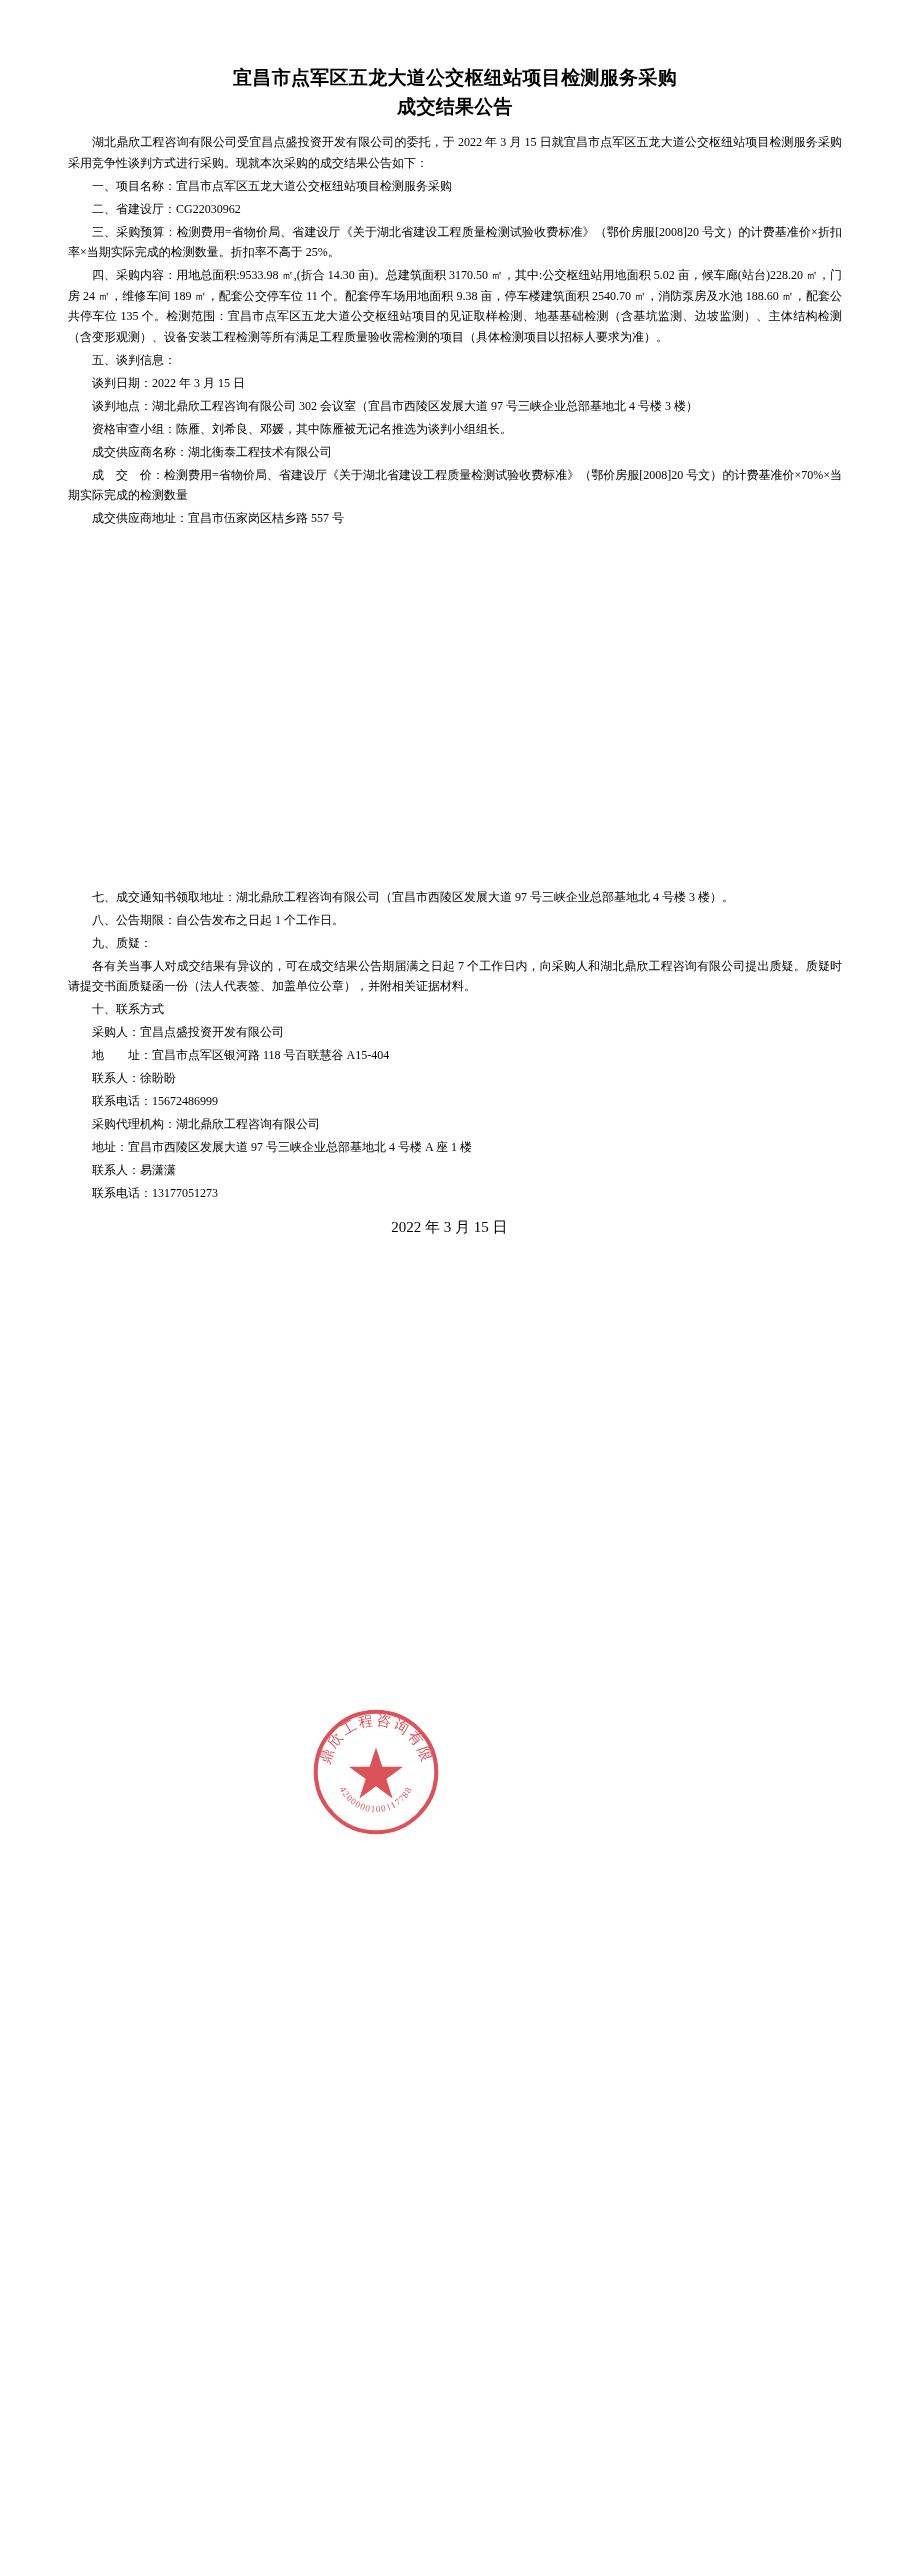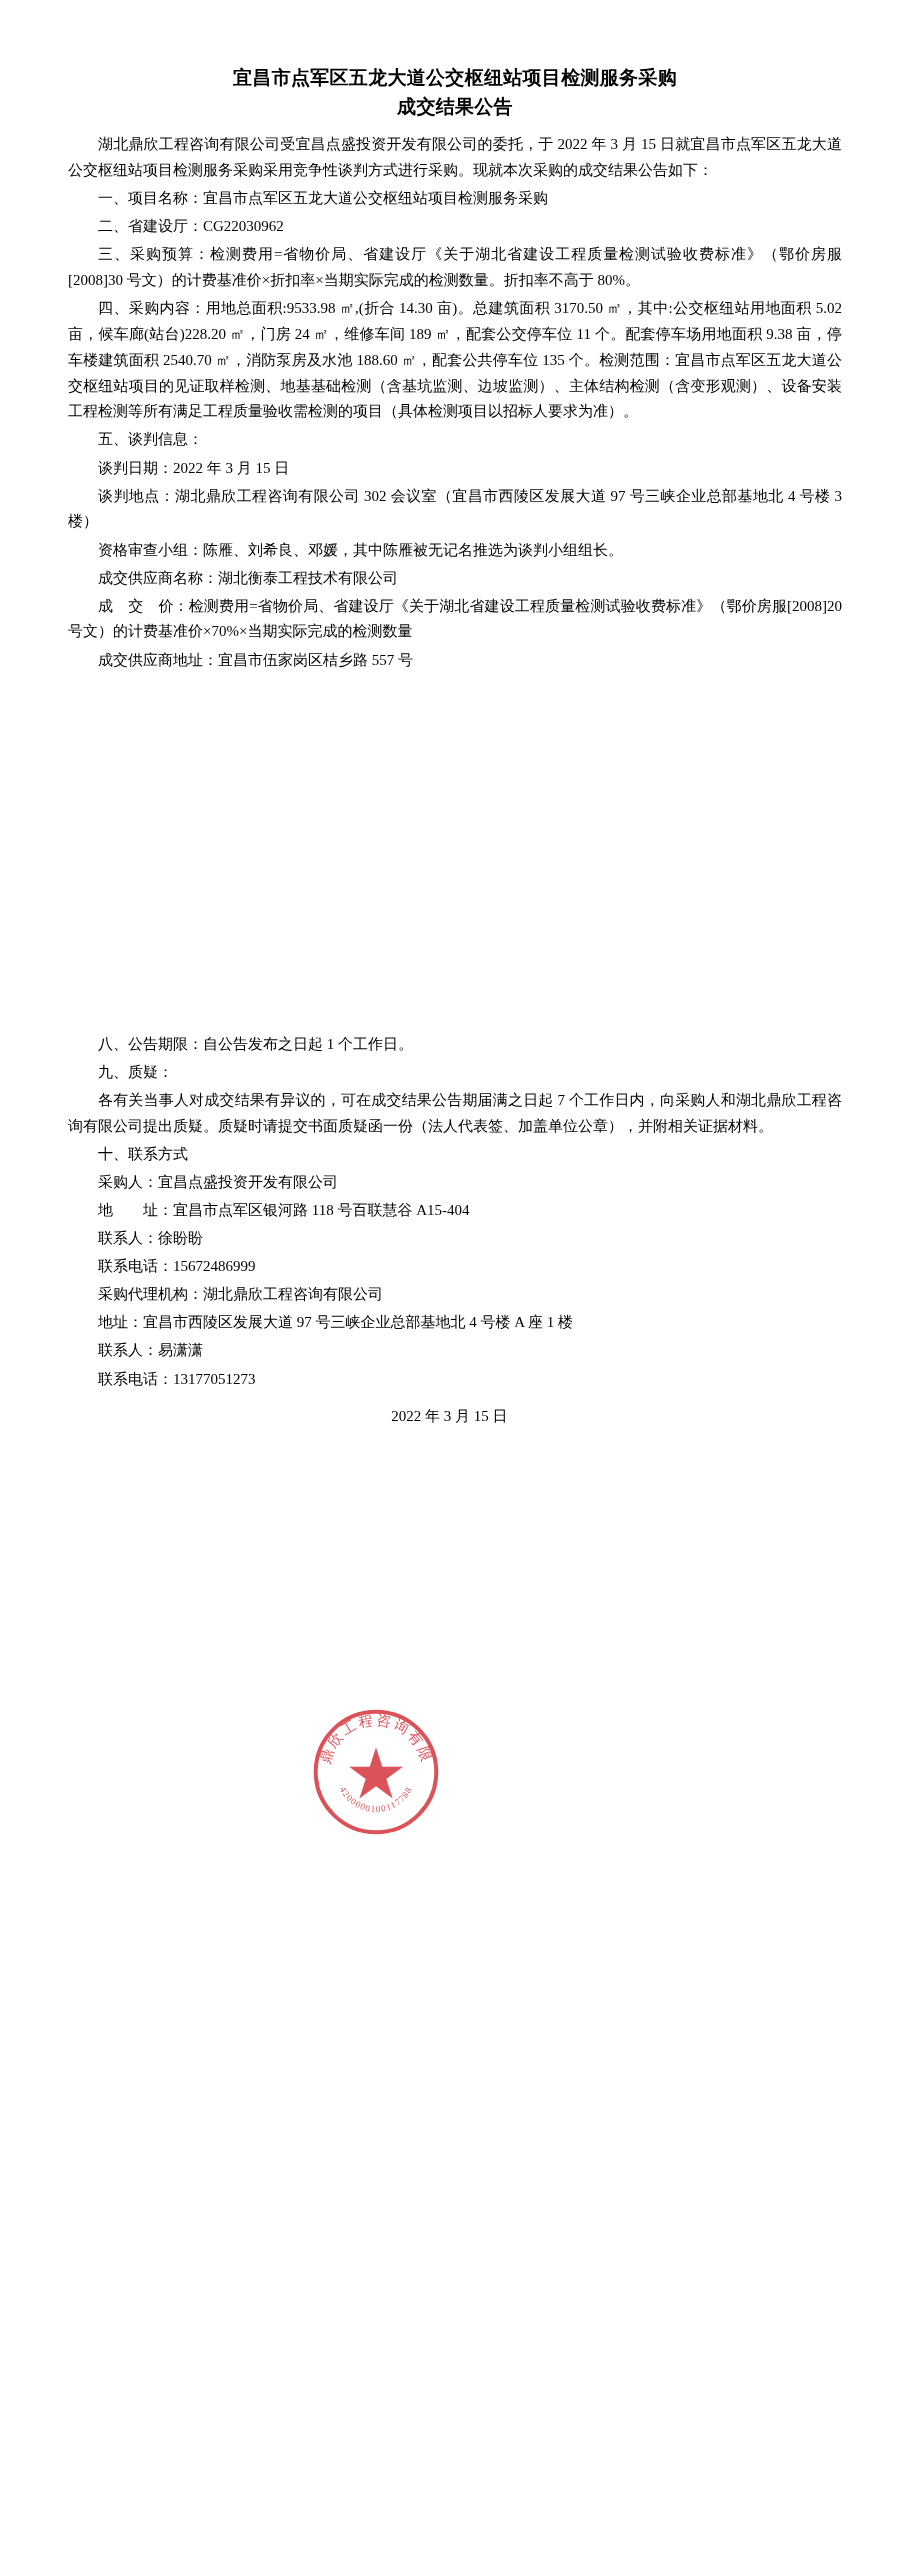--- a/index.html
+++ b/index.html
@@ -27,21 +27,21 @@
     font-size: 19px;
     font-weight: bold;
     line-height: 1.55;
     letter-spacing: 0.3px;
     margin: 0 0 10.3px 0;
   }
   .doc-title .line {
     display: block;
   }
   p.para {
-    font-size: 15px;
+    font-size: 12px;
     line-height: 1.72;
     margin: 0 0 2.3px 0;
     text-align: justify;
     text-justify: inter-ideograph;
     text-indent: 2em;
   }
   .spacer-block {
     height: 356px;
   }
   .date-line {
@@ -67,32 +67,33 @@
 <div class="page">
 
   <div class="doc-title">
     <span class="line">宜昌市点军区五龙大道公交枢纽站项目检测服务采购</span>
     <span class="line">成交结果公告</span>
   </div>
 
   <p class="para">湖北鼎欣工程咨询有限公司受宜昌点盛投资开发有限公司的委托，于 2022 年 3 月 15 日就宜昌市点军区五龙大道公交枢纽站项目检测服务采购采用竞争性谈判方式进行采购。现就本次采购的成交结果公告如下：</p>
   <p class="para">一、项目名称：宜昌市点军区五龙大道公交枢纽站项目检测服务采购</p>
   <p class="para">二、省建设厅：CG22030962</p>
-  <p class="para">三、采购预算：检测费用=省物价局、省建设厅《关于湖北省建设工程质量检测试验收费标准》（鄂价房服[2008]30 号文）的计费基准价×折扣率×当期实际完成的检测数量。折扣率不高于 80%。</p>
+  <p class="para">三、采购预算：检测费用=省物价局、省建设厅《关于湖北省建设工程质量检测试验收费标准》（鄂价房服[2008]20 号文）的计费基准价×折扣率×当期实际完成的检测数量。折扣率不高于 25%。</p>
   <p class="para">四、采购内容：用地总面积:9533.98 ㎡,(折合 14.30 亩)。总建筑面积 3170.50 ㎡，其中:公交枢纽站用地面积 5.02 亩，候车廊(站台)228.20 ㎡，门房 24 ㎡，维修车间 189 ㎡，配套公交停车位 11 个。配套停车场用地面积 9.38 亩，停车楼建筑面积 2540.70 ㎡，消防泵房及水池 188.60 ㎡，配套公共停车位 135 个。检测范围：宜昌市点军区五龙大道公交枢纽站项目的见证取样检测、地基基础检测（含基坑监测、边坡监测）、主体结构检测（含变形观测）、设备安装工程检测等所有满足工程质量验收需检测的项目（具体检测项目以招标人要求为准）。</p>
   <p class="para">五、谈判信息：</p>
   <p class="para">谈判日期：2022 年 3 月 15 日</p>
   <p class="para">谈判地点：湖北鼎欣工程咨询有限公司 302 会议室（宜昌市西陵区发展大道 97 号三峡企业总部基地北 4 号楼 3 楼）</p>
   <p class="para">资格审查小组：陈雁、刘希良、邓媛，其中陈雁被无记名推选为谈判小组组长。</p>
   <p class="para">成交供应商名称：湖北衡泰工程技术有限公司</p>
   <p class="para">成　交　价：检测费用=省物价局、省建设厅《关于湖北省建设工程质量检测试验收费标准》（鄂价房服[2008]20 号文）的计费基准价×70%×当期实际完成的检测数量</p>
   <p class="para">成交供应商地址：宜昌市伍家岗区桔乡路 557 号</p>
 
   <div class="spacer-block"></div>
 
+  <p class="para">七、成交通知书领取地址：湖北鼎欣工程咨询有限公司（宜昌市西陵区发展大道 97 号三峡企业总部基地北 4 号楼 3 楼）。</p>
   <p class="para">八、公告期限：自公告发布之日起 1 个工作日。</p>
   <p class="para">九、质疑：</p>
   <p class="para">各有关当事人对成交结果有异议的，可在成交结果公告期届满之日起 7 个工作日内，向采购人和湖北鼎欣工程咨询有限公司提出质疑。质疑时请提交书面质疑函一份（法人代表签、加盖单位公章），并附相关证据材料。</p>
   <p class="para">十、联系方式</p>
   <p class="para">采购人：宜昌点盛投资开发有限公司</p>
   <p class="para">地　　址：宜昌市点军区银河路 118 号百联慧谷 A15-404</p>
   <p class="para">联系人：徐盼盼</p>
   <p class="para">联系电话：15672486999</p>
   <p class="para">采购代理机构：湖北鼎欣工程咨询有限公司</p>
   <p class="para">地址：宜昌市西陵区发展大道 97 号三峡企业总部基地北 4 号楼 A 座 1 楼</p>

